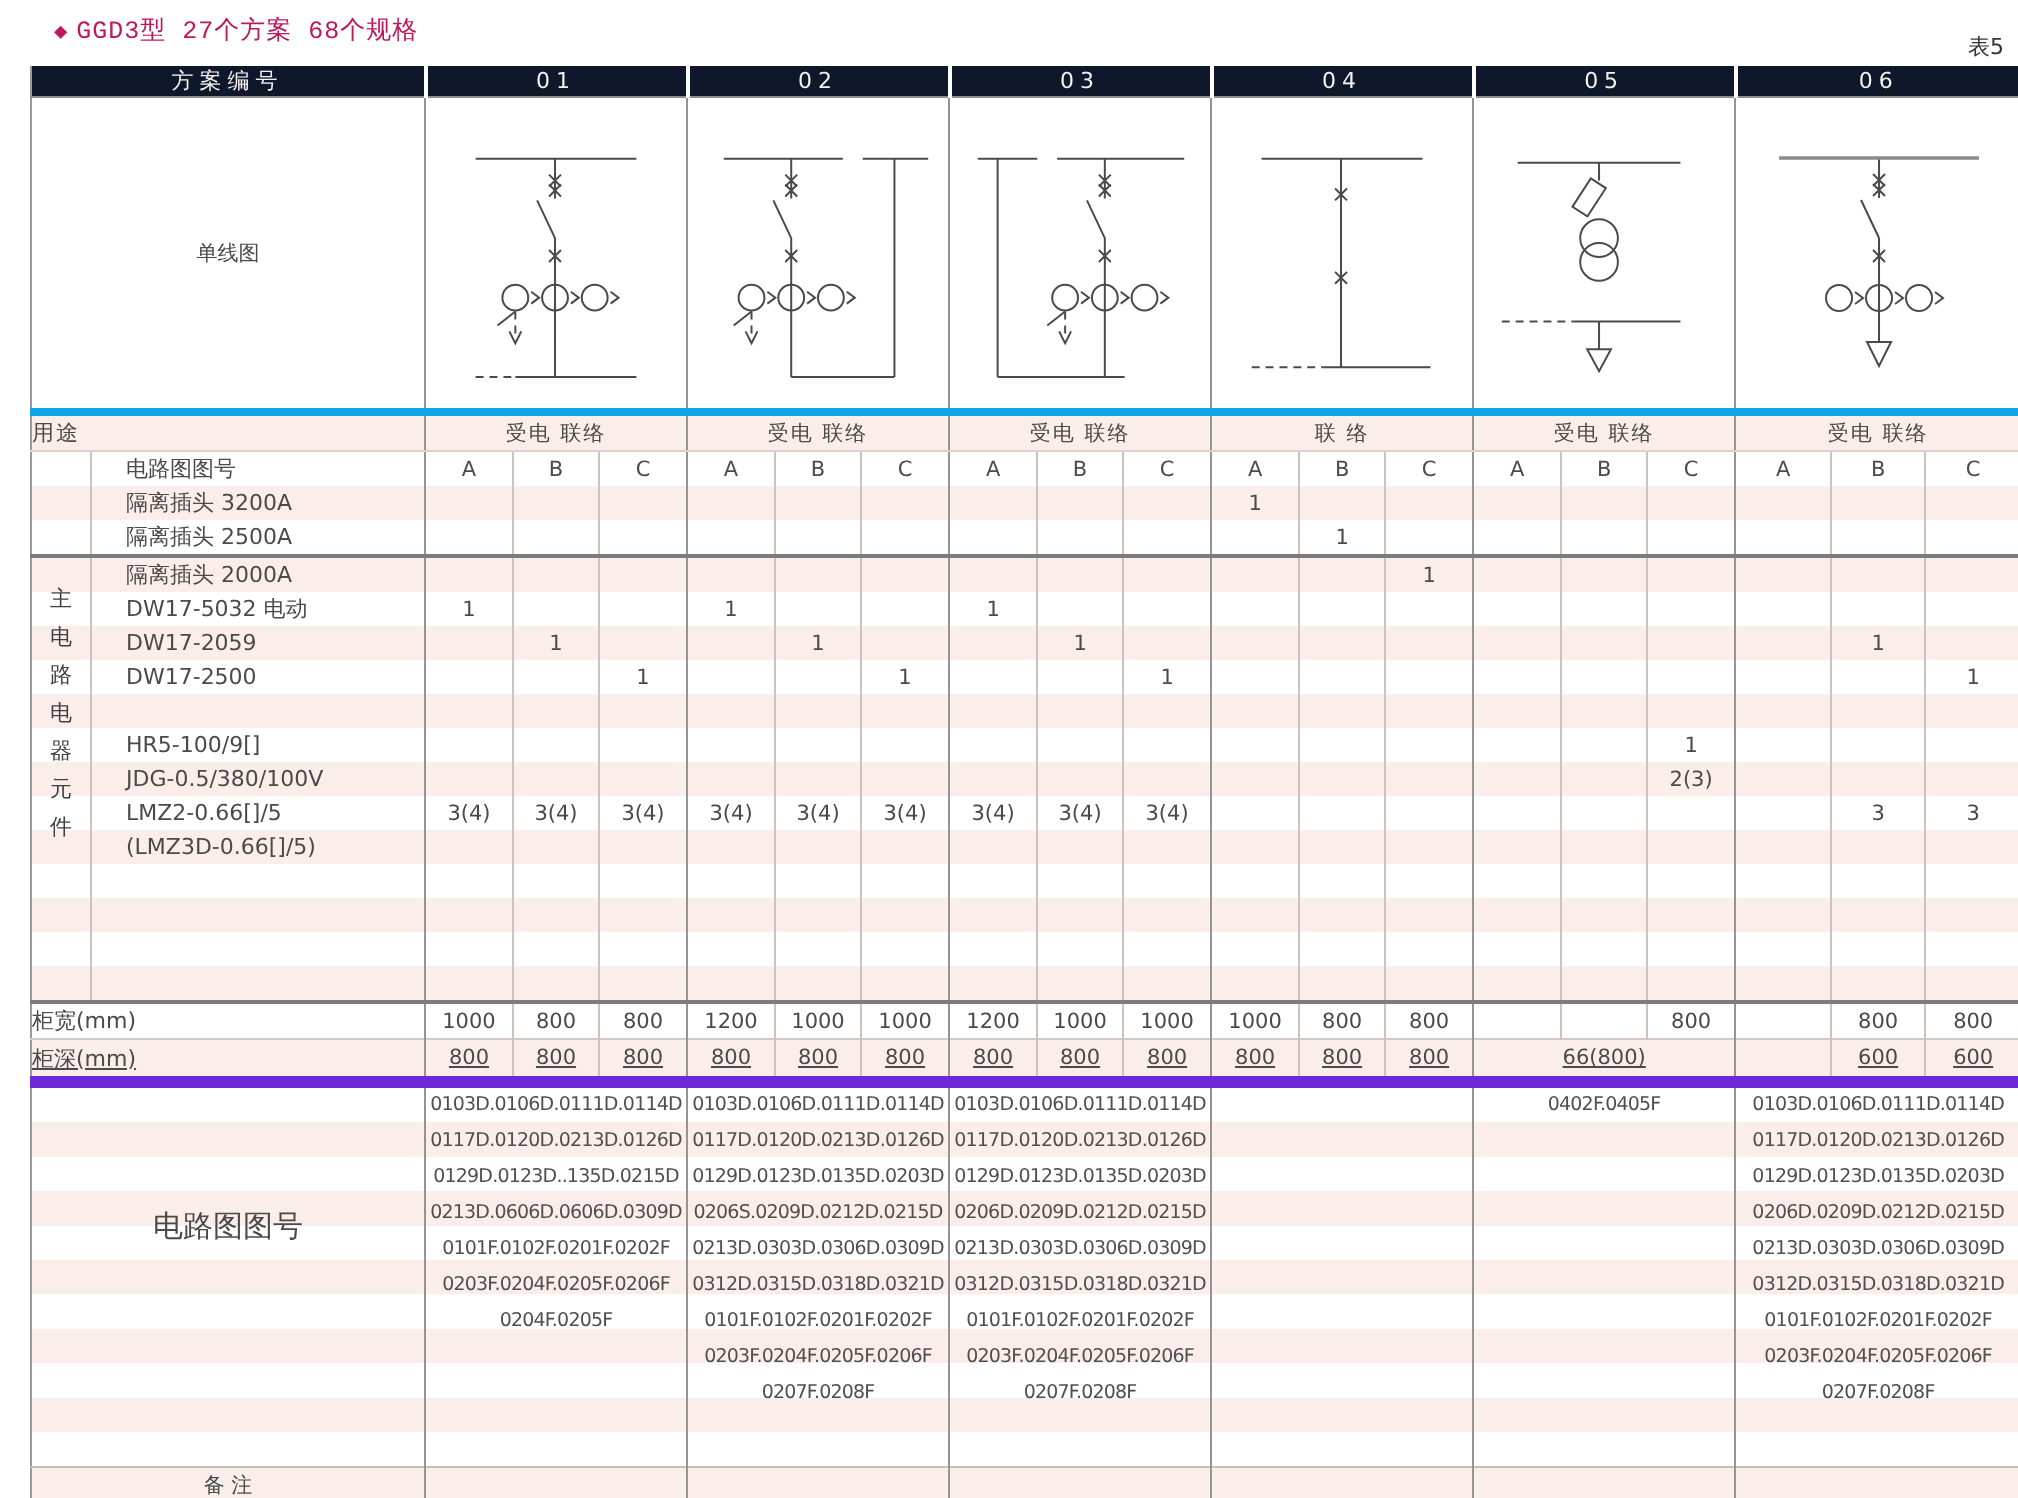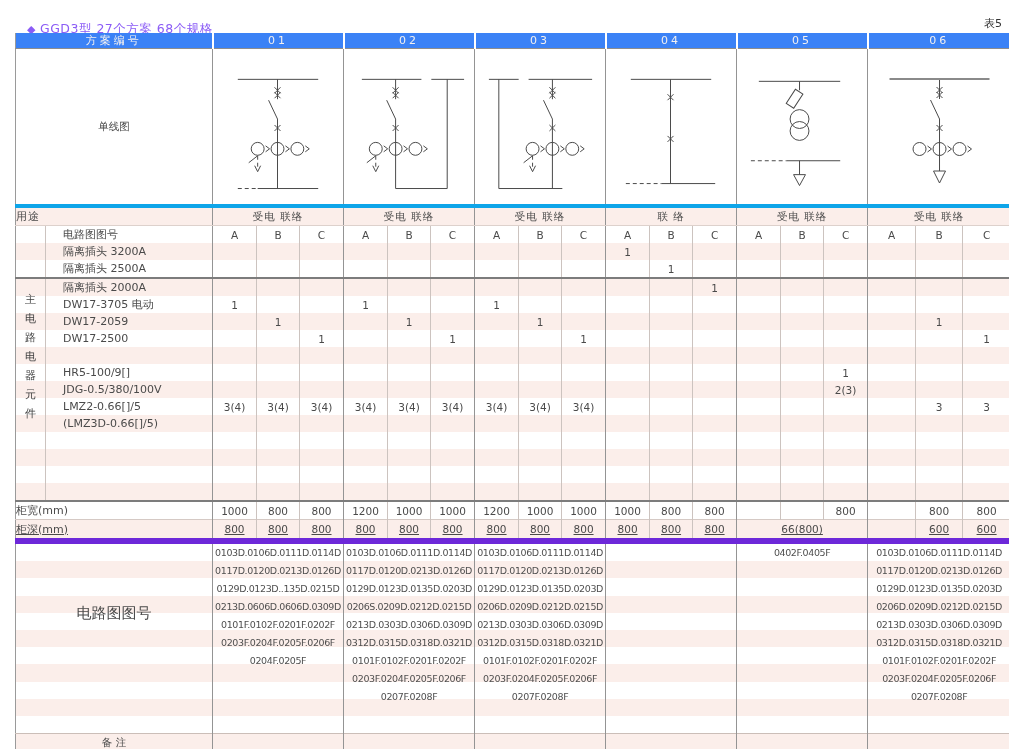--- a/index.html
+++ b/index.html
@@ -1,27 +1,27 @@
 <!DOCTYPE html>
 <html><head>
 <meta charset="utf-8">
 <style>
   html,body{margin:0;padding:0;background:#fff;}
   .page{position:relative;width:1009px;height:749px;background:#ffffff;
         font-family:"DejaVu Sans","Liberation Sans",sans-serif;color:#3f3f3f;overflow:hidden;}
-  .titlebar{position:absolute;left:27px;top:21px;font-size:12.5px;color:#8b5cf6;letter-spacing:0.5px;}
+  .titlebar{position:absolute;left:27px;top:7px;font-size:12.5px;color:#be185d;letter-spacing:0.5px;font-family:Liberation Mono, monospace;}
   .titlebar .dm{font-size:11px;margin-right:4px;}
   .sheet{position:absolute;right:7px;top:16px;font-size:11px;color:#333;}
   table.grid{position:absolute;left:15px;top:33px;width:995px;border-collapse:collapse;table-layout:fixed;
         border-left:1px solid #9a9a9a;border-right:1px solid #9a9a9a;border-bottom:2px solid #8d8d8d;}
   td{padding:0;margin:0;font-size:10.5px;text-align:center;vertical-align:middle;
      border-left:1px solid #ccc3bf;overflow:hidden;white-space:nowrap;color:#4a4a4a;}
   td.nl{border-left:none;}
   td.cs{border-left:1px solid #949494;}
-  tr.hdr td{background:#3b82f6;color:#f3f0f0;height:14px;font-size:11px;letter-spacing:3px;border-left:2px solid #ffffff;border-bottom:1px solid #8d8d8d;margin-top:48px;}
+  tr.hdr td{background:#0f172a;color:#f3f0f0;height:14px;font-size:11px;letter-spacing:3px;border-left:2px solid #ffffff;border-bottom:1px solid #8d8d8d;margin-top:48px;}
   tr.hdr td.nl{border-left:none;}
   tr.pink{background:#fbeeea;}
   tr.diag td{height:155px;border-bottom:4px solid #0ea5e9;}
   tr.pur td{height:17px;border-bottom:1px solid #ddd1cc;letter-spacing:1px;}
   tr.spec td{height:16px;}
   tr.r td{height:17px;}
   tr.thickb td{border-bottom:2px solid #7c7c7c;}
   tr.wd td{height:17px;border-top:2px solid #7c7c7c;}
   tr.dp td{height:18px;border-top:1px solid #d5c9c4;border-bottom:6px solid #6d28d9;text-decoration:underline;}
   tr.codes td{height:189px;vertical-align:top;
@@ -230,21 +230,21 @@
           <td>1</td>
           <td class="cs"></td>
           <td></td>
           <td></td>
           <td class="cs"></td>
           <td></td>
           <td></td>
         </tr>
         <tr class="r">
           <td class="strip nl"></td>
-          <td class="lb nl">DW17-3705  电动</td>
+          <td class="lb nl">DW17-5032  电动</td>
           <td class="cs">1</td>
           <td></td>
           <td></td>
           <td class="cs">1</td>
           <td></td>
           <td></td>
           <td class="cs">1</td>
           <td></td>
           <td></td>
           <td class="cs"></td>

